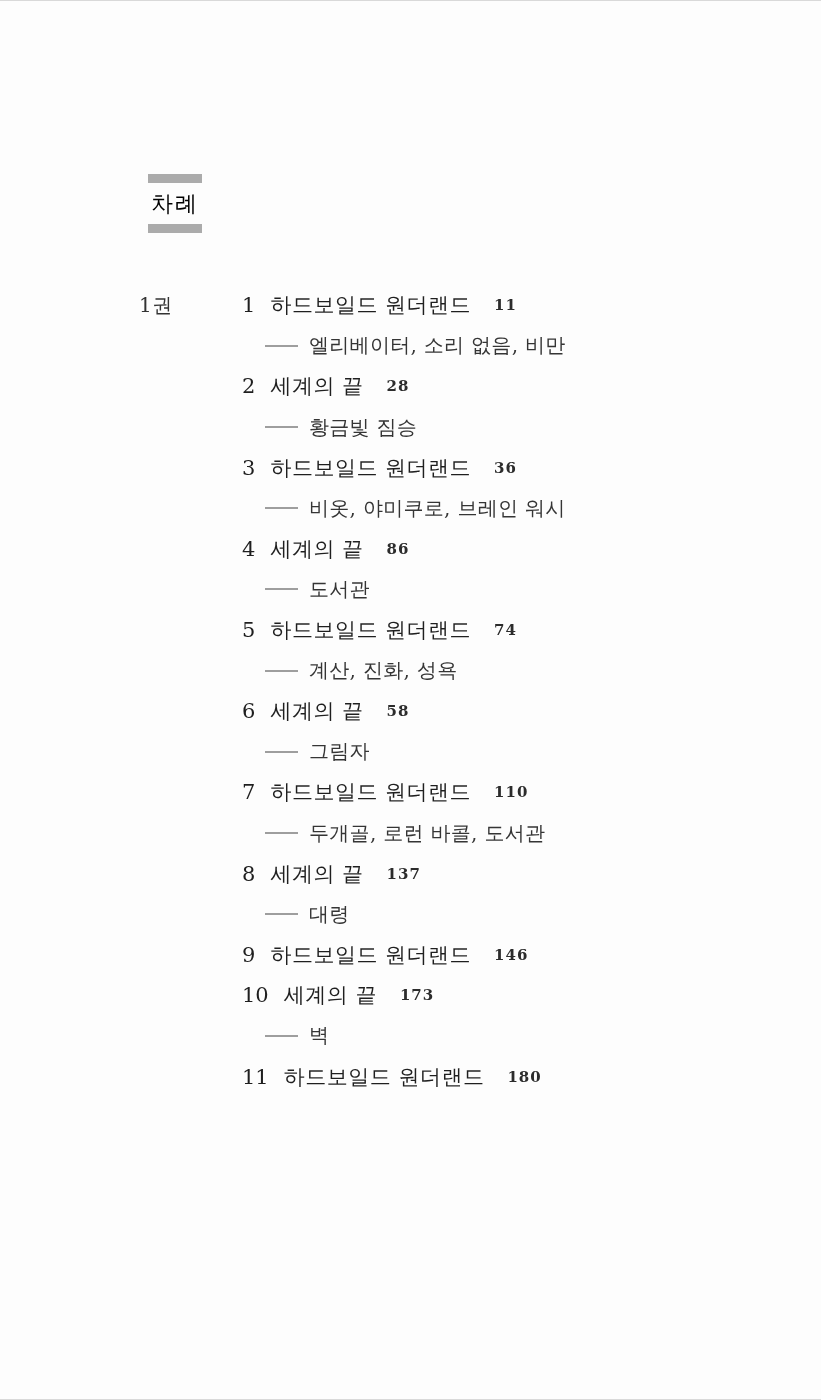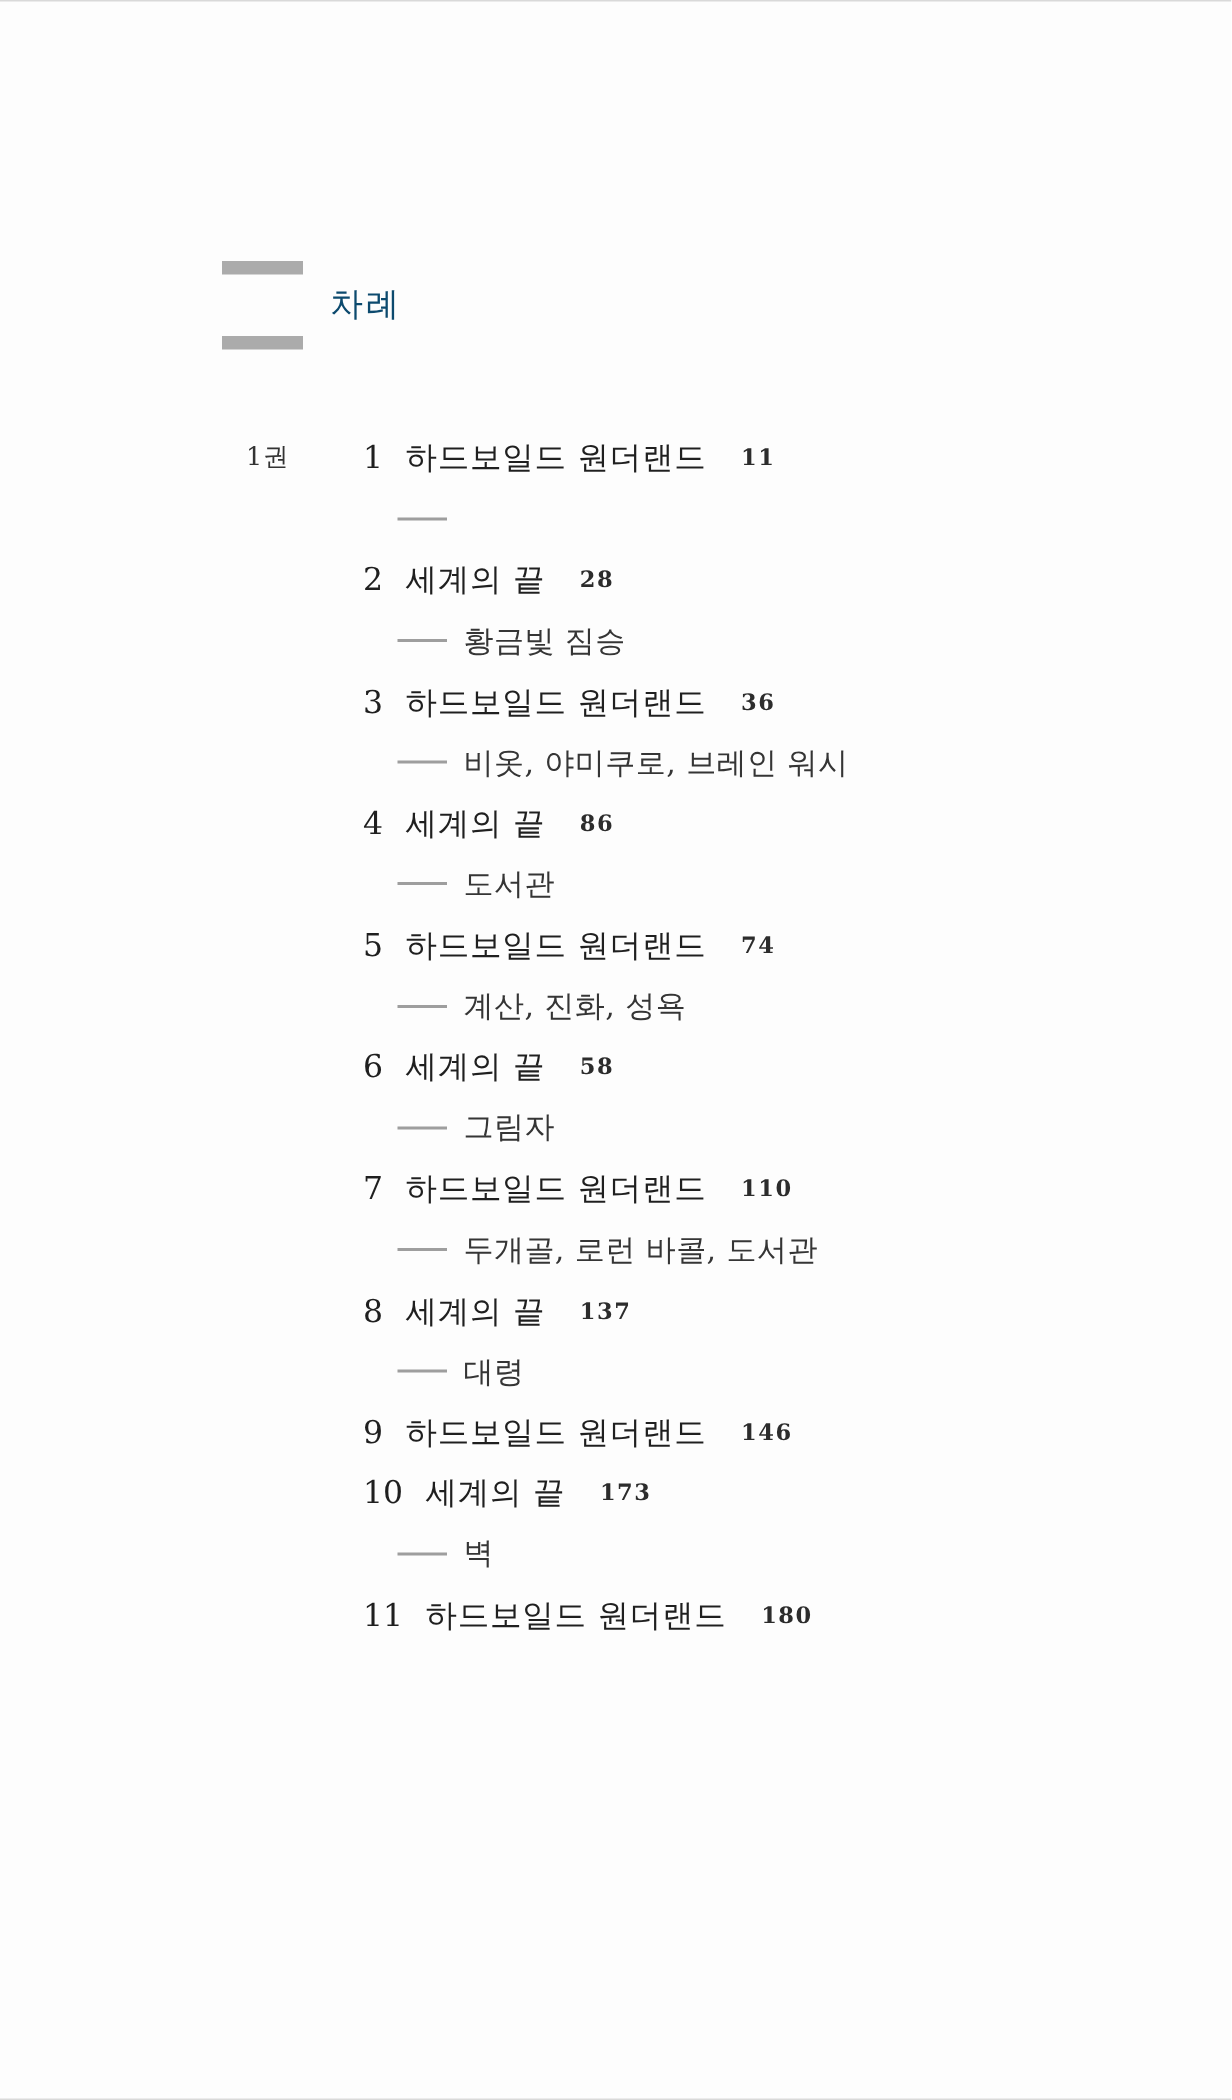--- a/index.html
+++ b/index.html
@@ -27,31 +27,30 @@
     width: 120px;
   }
   .deco-bar {
     width: 54px;
     height: 9px;
     background: #ababab;
   }
   .toc-title {
     font-size: 22px;
     line-height: 28px;
-    color: #0c4a6e;
+    color: #000000;
     padding: 7px 0 6px 3px;
     letter-spacing: 2px;
-    text-align: right;
   }
   
   .volume-label {
     position: absolute;
-    left: 164px;
+    left: 139px;
     top: 294px;
-    font-size: 17px;
+    font-size: 20px;
     line-height: 21px;
     color: #333333;
     letter-spacing: 0.5px;
   }
   
   .chapter-list {
     position: absolute;
     left: 242px;
     top: 284px;
     width: 540px;
@@ -115,20 +114,21 @@
 
   <div class="chapter-list" id="chapter-list">
     <div class="chapter">
       <div class="line main-line">
         <span class="chap-num">1</span>
         <span class="chap-title">하드보일드 원더랜드</span>
         <span class="chap-page">11</span>
       </div>
       <div class="line sub-line">
         <span class="dash-rule"></span>
+        <span class="chap-subtitle">엘리베이터, 소리 없음, 비만</span>
       </div>
     </div>
 
     <div class="chapter">
       <div class="line main-line">
         <span class="chap-num">2</span>
         <span class="chap-title">세계의 끝</span>
         <span class="chap-page">28</span>
       </div>
       <div class="line sub-line">

